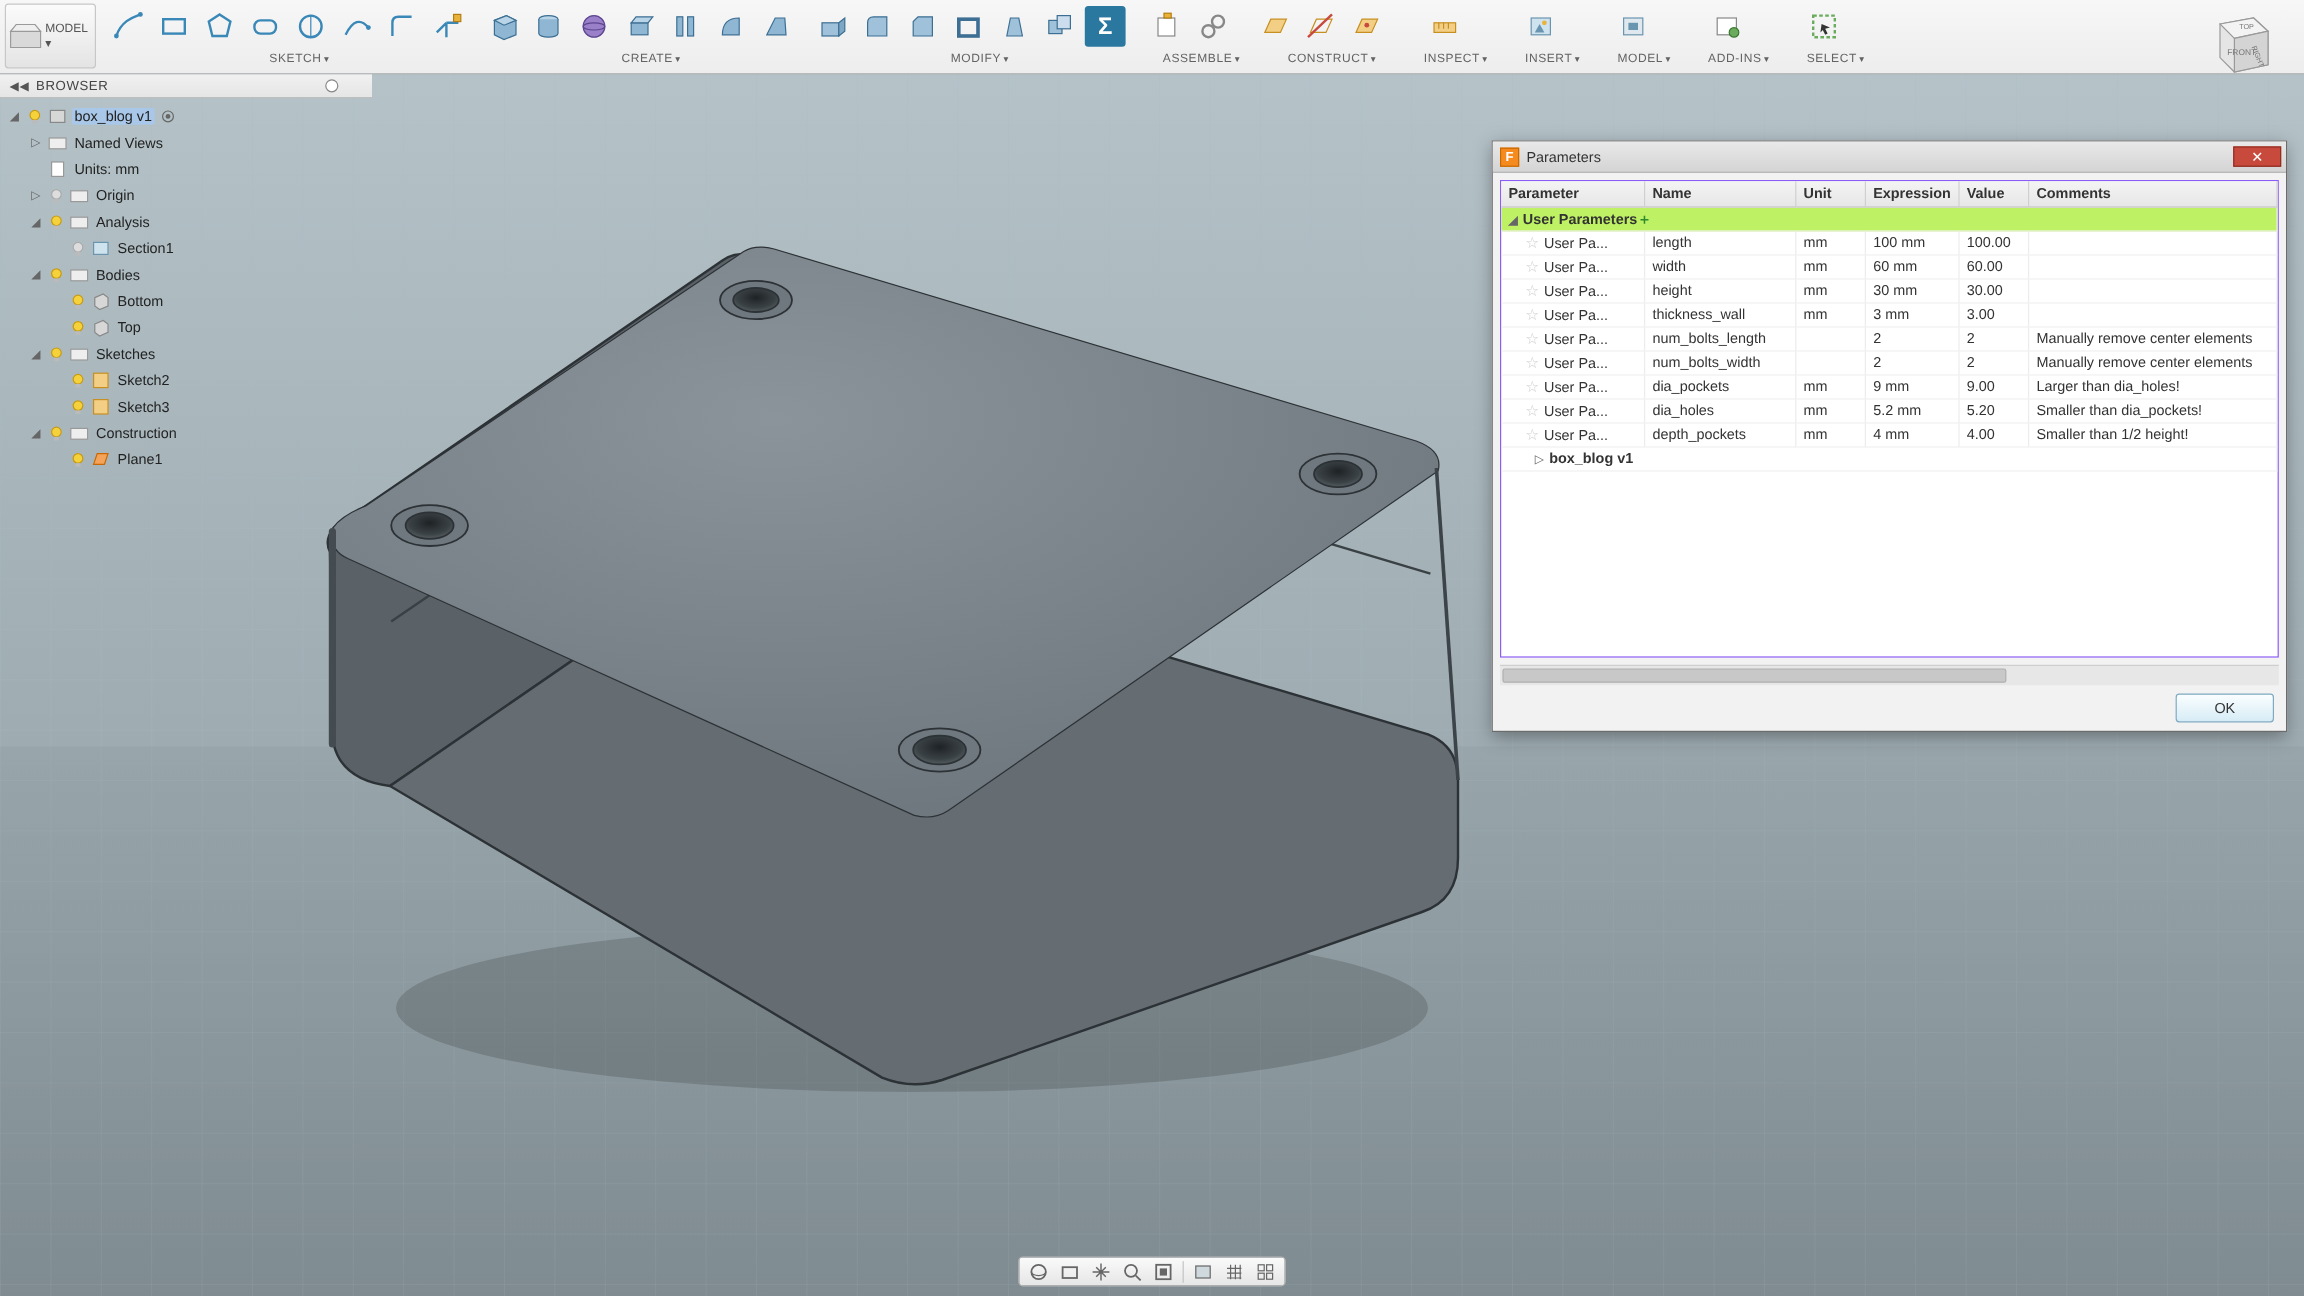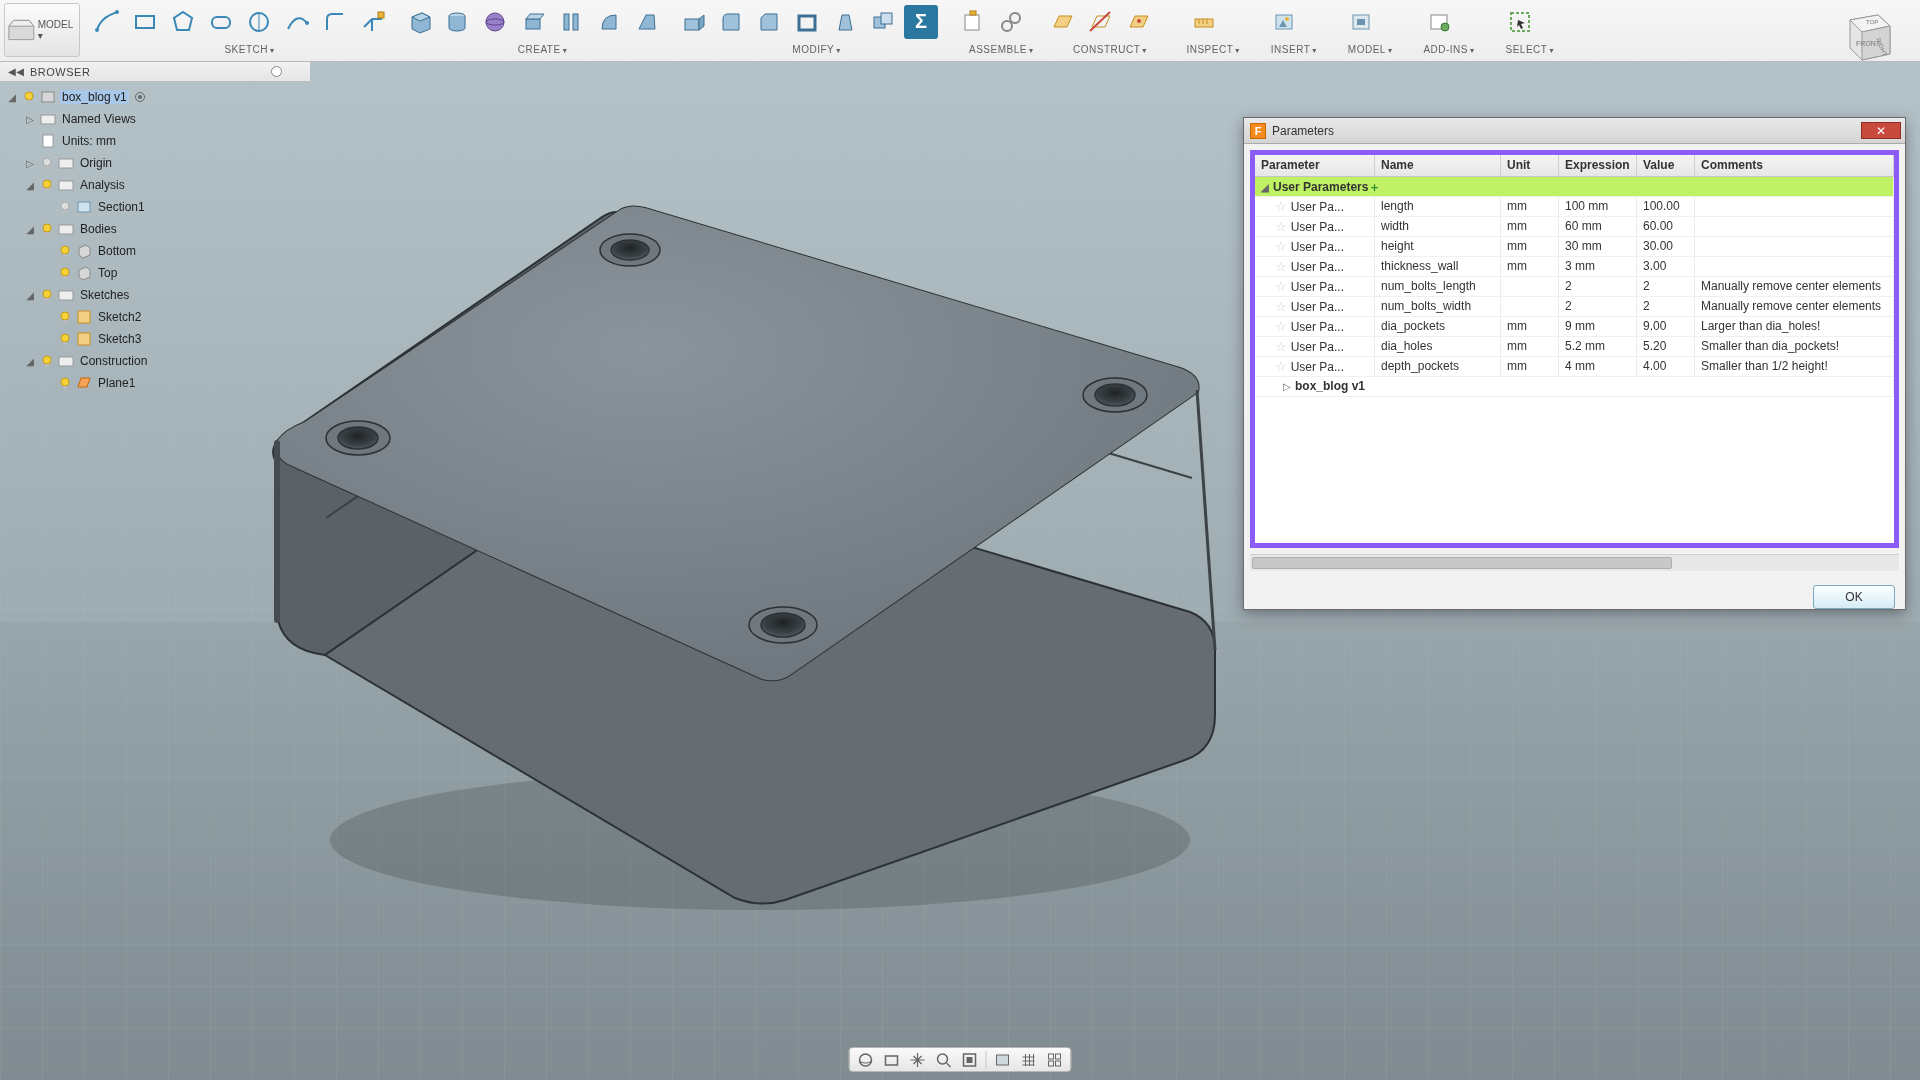--- a/index.html
+++ b/index.html
@@ -46,35 +46,35 @@
 .viewcube { position:absolute; right:20px; top:8px; width:70px; height:60px; cursor:pointer; }
 
 
 .model { position:absolute; left:230px; top:130px; width:1010px; height:830px; }
 
 
 .win { position:absolute; left:1243px; top:117px; width:663px; height:493px; border:1px solid #6b6b6b; background:#f2f2f2; box-shadow:0 4px 14px rgba(0,0,0,.35); display:flex; flex-direction:column;}
 .win-title { height:26px; background:linear-gradient(#e9e9e9,#d4d4d4); display:flex; align-items:center; font-size:12px; color:#333; border-bottom:1px solid #aaa; padding-left:6px; cursor:move;}
 .win-title .wicon { width:16px; height:16px; background:#f58b1f; border:1px solid #c96800; margin-right:6px; display:flex; align-items:center; justify-content:center; color:#fff; font-size:11px; font-weight:bold;}
 .win-title .close { margin-left:auto; width:40px; height:17px; background:#c74a3d; color:#fff; display:flex; align-items:center; justify-content:center; font-size:12px; border:1px solid #8f2e23; cursor:pointer; margin-right:4px;}
-.grid { flex:1; margin:6px; background:#fff; border:5px solid #8b5cf6; overflow:auto; position:relative;}
+.grid { flex:1; margin:6px; background:#fff; border:1px solid #8b5cf6; overflow:auto; position:relative;}
 .ghead, .grow { display:grid; grid-template-columns: 120px 126px 58px 78px 58px 1fr; font-size:12px; }
 .ghead { position:sticky; top:0; background:linear-gradient(#f4f4f4,#e6e6e6); font-weight:bold; color:#333; height:22px; }
 .ghead div { padding:3px 6px; border-right:1px solid #d0d0d0; border-bottom:1px solid #c5c5c5;}
 .grow { height:20px; color:#333;}
 .grow div { padding:2px 6px; border-right:1px solid #ececec; border-bottom:1px solid #f0f0f0; overflow:hidden; text-overflow:ellipsis; white-space:nowrap;}
 .grow.section { background:#ededed; font-weight:bold;}
 .grow.section.hl { background:#bef264; }
 .grow.section div:first-child { grid-column:1 / span 6; }
 .cell-param { display:flex; align-items:center; gap:4px; padding-left:20px !important;}
 .cell-param .star { color:#cfcfcf; font-size:13px;}
 .tw2 { display:inline-block; width:10px; color:#666; font-size:10px; margin-right:2px; cursor:pointer;}
 .hscroll { height:17px; background:#e7e7e7; border-top:1px solid #cfcfcf; position:relative; margin:0 6px 0 6px;}
 .hscroll .thumb { position:absolute; left:2px; top:2px; height:12px; width:420px; background:#c8c8c8; border:1px solid #afafaf; border-radius:2px;}
-.win-foot { height:38px; display:flex; align-items:flex-end; justify-content:flex-end; padding:0 10px; }
+.win-foot { height:38px; display:flex; align-items:center; justify-content:flex-end; padding:0 10px; }
 .ok-btn { width:82px; height:24px; background:linear-gradient(#fafeff,#d7ecf6); border:1px solid #7eaac4; border-radius:3px; font-size:12px; color:#333; cursor:pointer;}
 
 
 .navbar { position:absolute; left:50%; bottom:8px; transform:translateX(-50%); height:25px; background:linear-gradient(#fafafa,#e6e6e6); border:1px solid #b6b6b6; border-radius:4px; display:flex; align-items:center; padding:0 4px; gap:2px;}
 .nav-ic { width:24px; height:22px; display:flex; align-items:center; justify-content:center; cursor:pointer;}
 .nav-sep { width:1px; height:18px; background:#c4c4c4; margin:0 2px;}
 
 .bulb svg, .ic svg { width:100%; height:100%; }
 </style>
 </head>

